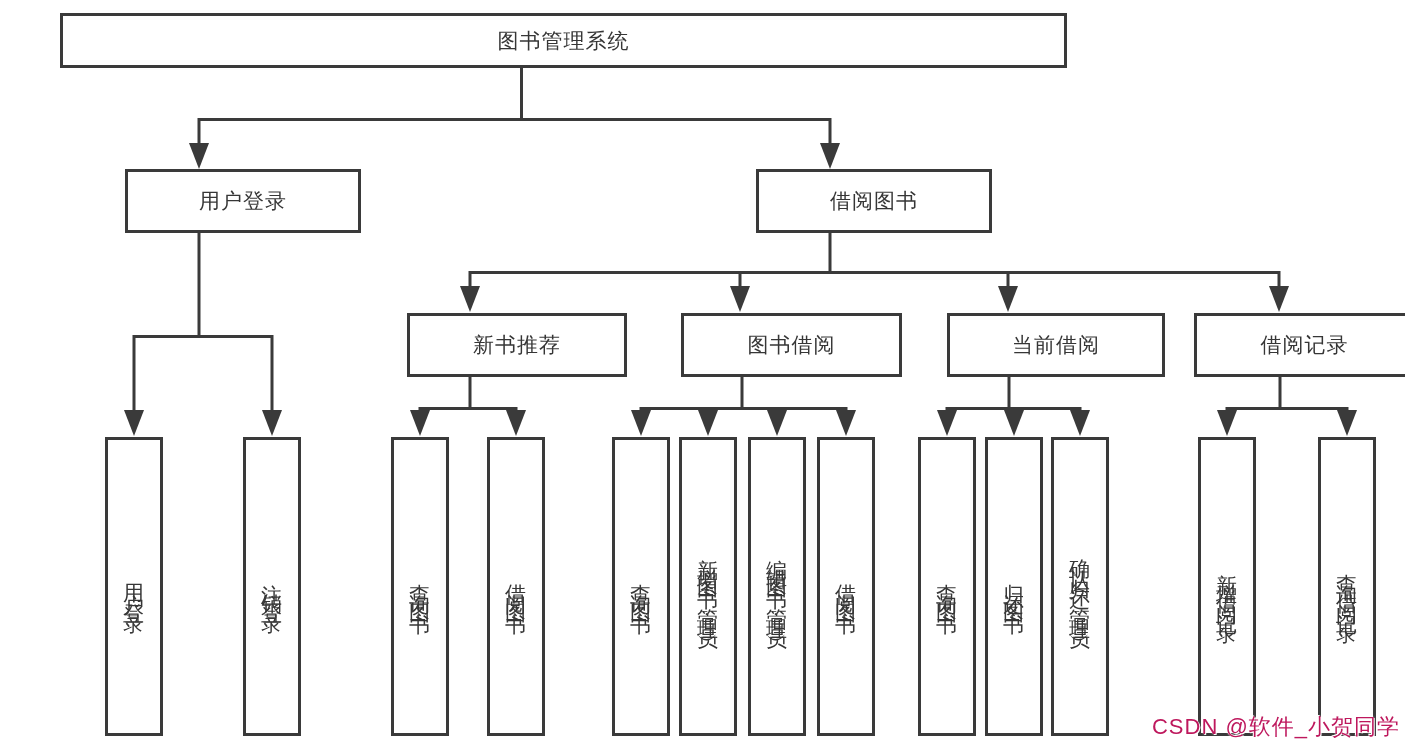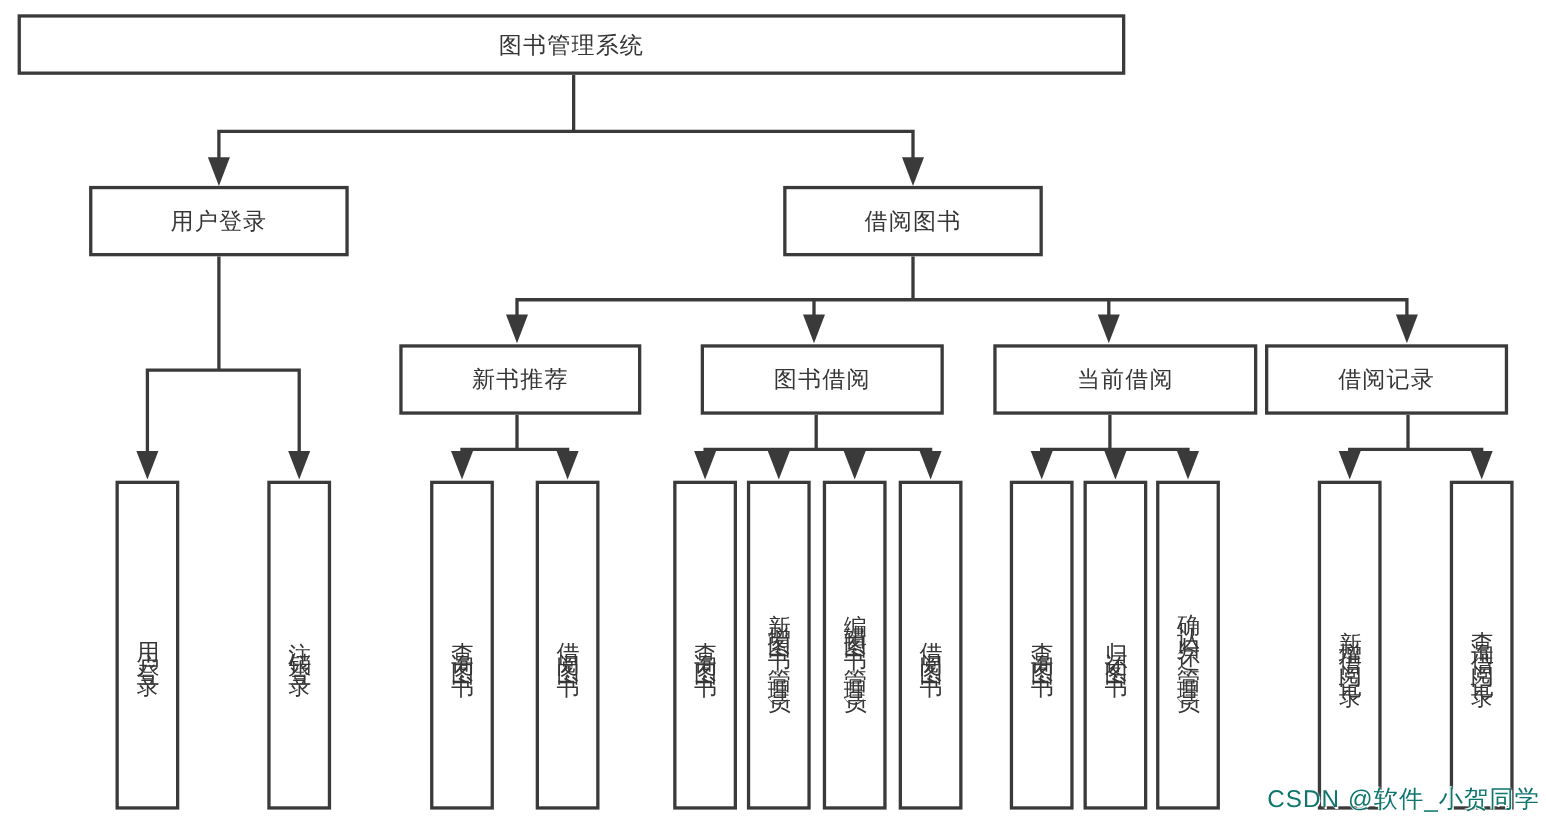--- a/index.html
+++ b/index.html
@@ -20,34 +20,34 @@
   }
   .node {
     position: absolute;
     box-sizing: border-box;
     border: 3px solid #3a3a3a;
     background: #ffffff;
     display: flex;
     align-items: center;
     justify-content: center;
   }
-  .nh { font-size: 21px; letter-spacing: 1px; }
+  .nh { font-size: 21px; letter-spacing: 1px; margin-left: 44px; }
   .nv span {
     writing-mode: vertical-rl;
     text-orientation: mixed;
     font-size: 21px;
     letter-spacing: 10px;
     line-height: 1;
   }
   .watermark {
     position: absolute;
     top: 712px;
     right: 5px;
     font-size: 22px;
-    color: #0f766e;
+    color: #be185d;
     letter-spacing: 1px;
     text-shadow: 0 0 2px #ffffff, 1px 1px 0 #ffffff, -1px -1px 0 #ffffff;
     white-space: nowrap;
   }
 </style>
 </head>
 <body>
 
 <div class="canvas">
 
@@ -108,21 +108,21 @@
     </g>
   </svg>
 
   <div class="node nh" style="left:16px; top:13px; width:1007px; height:55px;">图书管理系统</div>
 
   <div class="node nh" style="left:81px; top:169px; width:236px; height:64px;">用户登录</div>
   <div class="node nh" style="left:712px; top:169px; width:236px; height:64px;">借阅图书</div>
 
   <div class="node nh" style="left:363px; top:313px; width:220px; height:64px;">新书推荐</div>
   <div class="node nh" style="left:637px; top:313px; width:221px; height:64px;">图书借阅</div>
-  <div class="node nh" style="left:903px; top:313px; width:240px; height:64px;">当前借阅</div>
+  <div class="node nh" style="left:903px; top:313px; width:218px; height:64px;">当前借阅</div>
   <div class="node nh" style="left:1150px; top:313px; width:221px; height:64px;">借阅记录</div>
 
   <div class="node nv" style="left:105px; top:437px; width:58px; height:299px;">
     <span>用户登录</span>
   </div>
   <div class="node nv" style="left:243px; top:437px; width:58px; height:299px;">
     <span>注销登录</span>
   </div>
 
   <div class="node nv" style="left:391px; top:437px; width:58px; height:299px;">

